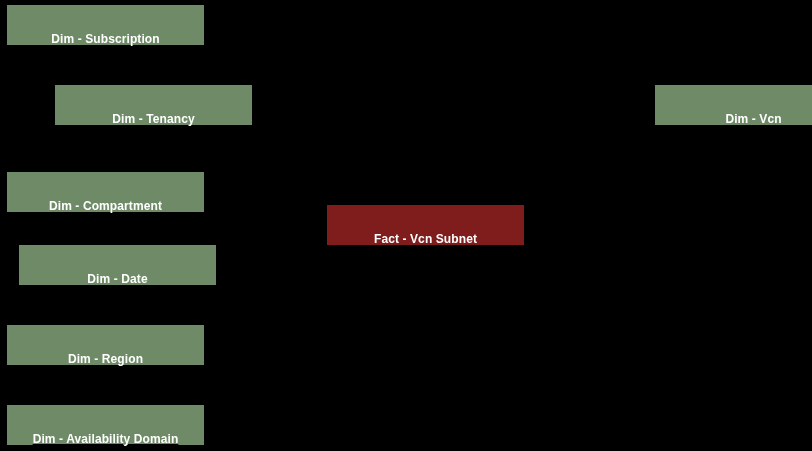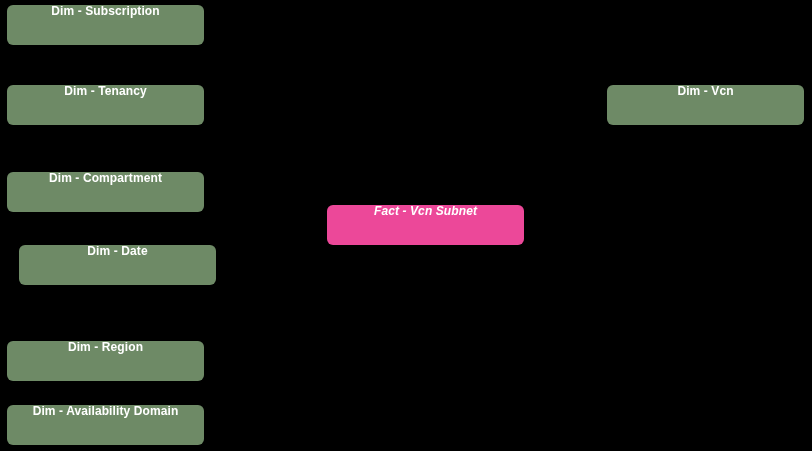--- a/index.html
+++ b/index.html
@@ -15,54 +15,53 @@
     position: relative;
     width: 812px;
     height: 451px;
     background: #000000;
     overflow: hidden;
   }
   .node {
     position: absolute;
     width: 197px;
     height: 40px;
-    border-radius: 6px;
+    border-radius: 0;
     display: flex;
-    align-items: flex-start;
+    align-items: flex-end;
     justify-content: center;
     box-sizing: border-box;
     padding: 0 6px;
   }
   .node .node-label {
     font-size: 12px;
     font-weight: bold;
     color: #ffffff;
     letter-spacing: 0.1px;
     line-height: 1;
     text-align: center;
     white-space: nowrap;
   }
   .node.dim {
     background: #6e8a66;
   }
   .node.fact {
-    background: #ec4899;
-    font-style: italic;
+    background: #7f1d1d;
   }
   
   .col-left  { left: 7px; }
   .col-right { left: 607px; }
   .col-center{ left: 327px; }
   .r0 { top: 5px; }
-  .r1 { top: 85px; }
+  .r1 { top: 85px; margin-left: 48px; }
   .r2 { top: 172px; }
   .r3 { top: 205px; }
   .r4 { top: 245px; margin-left: 12px; }
-  .r5 { top: 341px; }
-  .r6 { top: 405px; }
+  .r5 { top: 325px; }
+  .r6 { top: 405px; text-decoration: underline; }
 </style>
 </head>
 <body>
 
 <div id="canvas">
 
   <div class="node dim col-left r0">
     <span class="node-label">Dim - Subscription</span>
   </div>
   <div class="node dim col-left r1">

